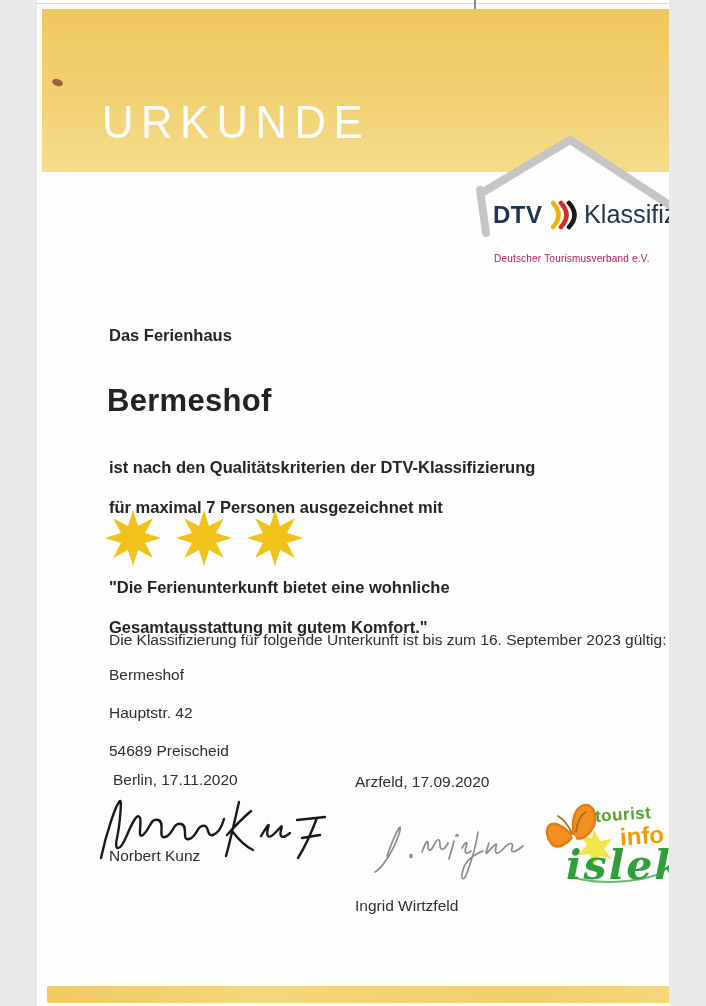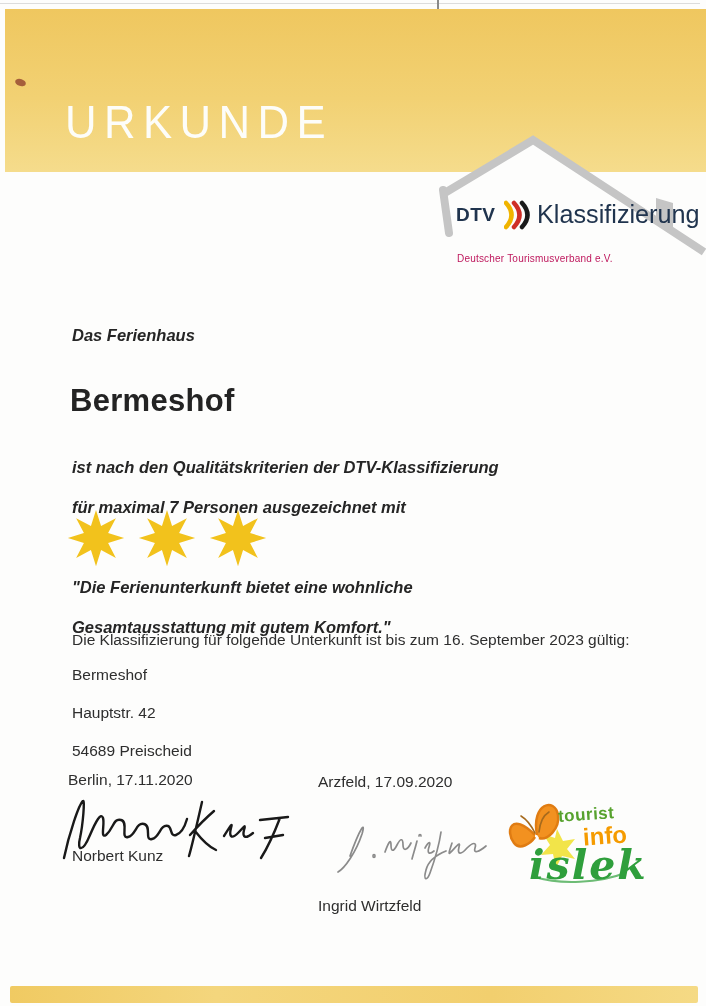--- a/index.html
+++ b/index.html
@@ -1,55 +1,55 @@
 <!DOCTYPE html>
 <html><head>
 <meta charset="utf-8">
 <style>
   html,body{margin:0;padding:0;background:#e9e9e9;}
   .page{
-    position:relative;width:706px;height:1006px;margin:0 auto;
+    position:relative;width:632px;height:1006px;margin:0 auto;
     background:#fdfdfc;overflow:hidden;
     font-family:"Liberation Sans",sans-serif;color:#222;
   }
   
   .banner{
     position:absolute;left:5px;top:9px;width:701px;height:163px;
     background:linear-gradient(180deg,#efc75f 0%,#f2d173 55%,#f5dc8c 100%);
   }
   .cert-title{
     position:absolute;left:65px;top:94px;
     font-size:47px;font-weight:400;letter-spacing:8px;color:#fdfdf9;
     transform:scaleX(.93);transform-origin:left top;white-space:nowrap;
   }
   
   .roof-svg{position:absolute;left:430px;top:126px;width:276px;height:134px;}
   .dtv-row{
     position:absolute;left:456px;top:199px;display:flex;align-items:center;
     color:#20344e;white-space:nowrap;
   }
-  .dtv-abbr{font-size:19px;font-weight:700;letter-spacing:.5px;}
+  .dtv-abbr{font-size:24px;font-weight:700;letter-spacing:.5px;}
   .dtv-chevrons{width:26px;height:30px;margin:0 7px 0 8px;}
   .dtv-name{font-size:26px;font-weight:400;transform:scaleX(.97);transform-origin:left center;}
   .dtv-sub{
     position:absolute;left:457px;top:233px;font-size:10px;color:#be185d;
     letter-spacing:.2px;white-space:nowrap;margin-top:20px;
   }
   
-  .b-bold{position:absolute;font-weight:700;font-size:16.5px;line-height:20px;color:#252525;white-space:pre-line;font-style:italic;}
+  .b-bold{position:absolute;font-weight:700;font-size:16.5px;line-height:20px;color:#252525;white-space:pre-line;}
   .b-reg{position:absolute;font-weight:400;font-size:15.5px;line-height:19px;color:#2e2e2e;white-space:pre-line;}
   .intro{left:72px;top:325px;}
   .prop-name{position:absolute;left:70px;top:383px;font-size:31px;font-weight:700;color:#232323;letter-spacing:.3px;}
   .award{left:72px;top:457px;}
   .stars{position:absolute;left:66px;top:508px;display:flex;gap:11px;}
   .stars svg{width:60px;height:60px;display:block;}
   .quote{left:72px;top:577px;}
   .validity{left:72px;top:630px;}
   .address{left:72px;top:665px;}
-  .date-left{left:68px;top:770px;text-align:center;}
+  .date-left{left:76px;top:770px;text-align:center;}
   .date-right{left:318px;top:772px;}
   .label-left{left:72px;top:846px;}
   .label-right{left:318px;top:896px;}
   
   .sig-left{position:absolute;left:56px;top:790px;width:242px;height:88px;}
   .sig-right{position:absolute;left:328px;top:810px;width:170px;height:74px;}
   
   .tlogo{position:absolute;left:505px;top:789px;width:162px;height:106px;}
   .tlogo .art{position:absolute;left:0;top:0;width:162px;height:106px;}
   .tword1{position:absolute;left:53px;top:16px;font-size:17px;font-weight:700;color:#57a22e;

